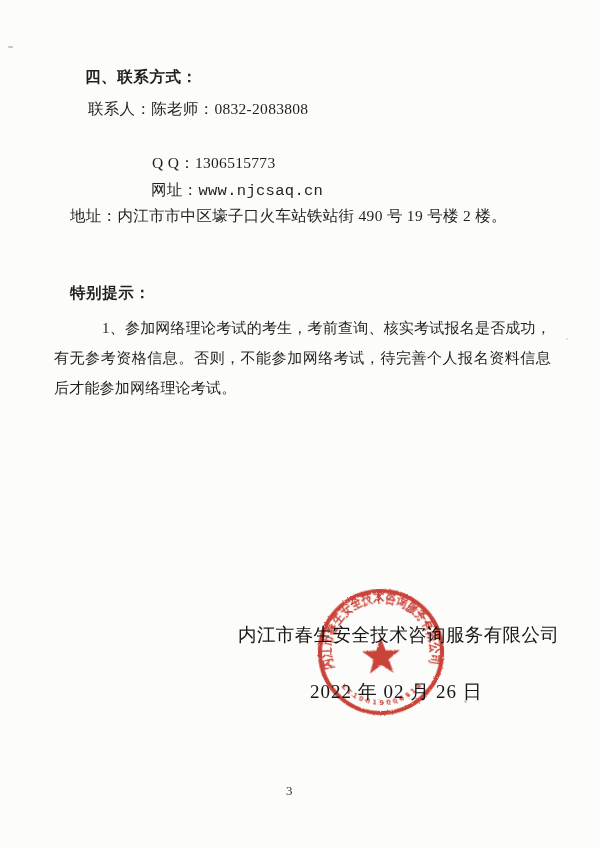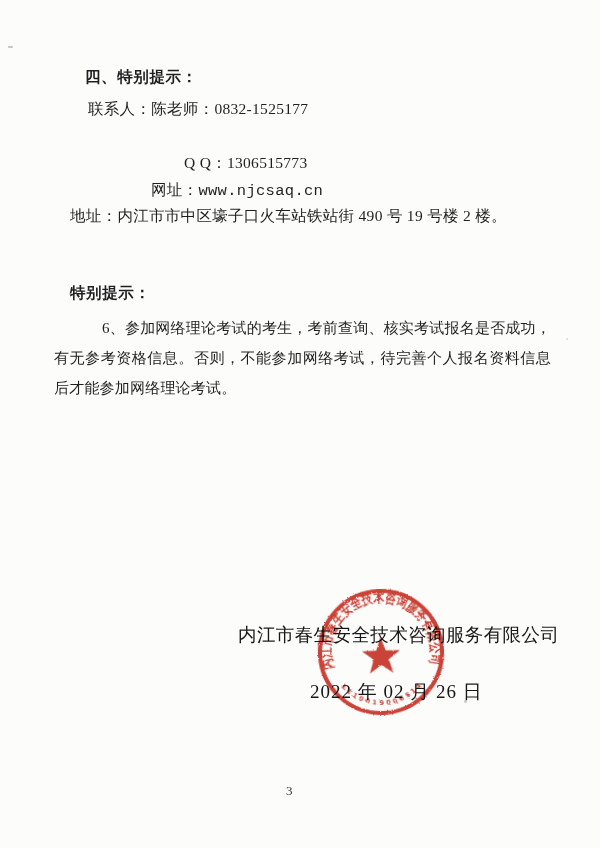--- a/index.html
+++ b/index.html
@@ -17,21 +17,21 @@
     overflow: hidden;
   }
   .abs { position: absolute; white-space: nowrap; line-height: 20px; }
   .bold { font-weight: bold; }
   .fs-body { font-size: 15.5px; letter-spacing: 0.3px; }
   .fs-heading { font-size: 15.5px; letter-spacing: 0.6px; }
 
   .contact-heading { left: 85px; top: 67px; }
   .contact-person  { left: 88px; top: 99px; }
   .contact-teacher2{ left: 148px; top: 127px; }
-  .contact-qq      { left: 152px; top: 153px; margin-left: 32px; }
+  .contact-qq      { left: 152px; top: 153px; }
   .contact-website { left: 151px; top: 181px; font-family: Liberation Mono, monospace; }
   .contact-address { left: 70px; top: 206px; }
 
   .notice-heading  { left: 70px; top: 283px; }
   .notice-para {
     position: absolute;
     left: 54px; top: 313px;
     width: 497px;
     font-size: 15px;
     line-height: 30px;
@@ -88,34 +88,34 @@
   .speck { position: absolute; pointer-events: none; }
   .speck-a { left: 8px; top: 46px; width: 5px; height: 2px; background: #a8a8a8; opacity: .65; border-radius: 1px; }
   .speck-b { left: 464px; top: 700px; width: 3px; height: 3px; background: #9a9a9a; opacity: .5; border-radius: 50%; }
   .speck-c { left: 566px; top: 338px; width: 2px; height: 2px; background: #b5b5b5; opacity: .5; border-radius: 50%; }
 </style>
 </head>
 <body>
 
 <div class="page">
 
-  <div class="abs bold fs-heading contact-heading">四、特别提示：</div>
+  <div class="abs bold fs-heading contact-heading">四、联系方式：</div>
 
-  <div class="abs fs-body contact-person">联系人：陈老师：0832-1525177</div>
+  <div class="abs fs-body contact-person">联系人：陈老师：0832-2083808</div>
 
 
   <div class="abs fs-body contact-qq">Q Q：1306515773</div>
 
   <div class="abs fs-body contact-website">网址：www.njcsaq.cn</div>
 
   <div class="abs fs-body contact-address">地址：内江市市中区壕子口火车站铁站街 490 号 19 号楼 2 楼。</div>
 
   <div class="abs bold fs-heading notice-heading">特别提示：</div>
 
-  <div class="notice-para">6、参加网络理论考试的考生，考前查询、核实考试报名是否成功，有无参考资格信息。否则，不能参加网络考试，待完善个人报名资料信息后才能参加网络理论考试。</div>
+  <div class="notice-para">1、参加网络理论考试的考生，考前查询、核实考试报名是否成功，有无参考资格信息。否则，不能参加网络考试，待完善个人报名资料信息后才能参加网络理论考试。</div>
 
   <div class="abs company-name">内江市春生安全技术咨询服务有限公司</div>
 
   <div class="abs sign-date">2022 年 02 月 26 日</div>
 
   <svg class="seal" width="136" height="136" viewBox="0 0 136 136">
     <defs>
       <filter id="sealRough" x="-8%" y="-8%" width="116%" height="116%">
         <feTurbulence type="fractalNoise" baseFrequency="0.72" numOctaves="2" result="n"></feTurbulence>
         <feDisplacementMap in="SourceGraphic" in2="n" scale="2.6"></feDisplacementMap>

